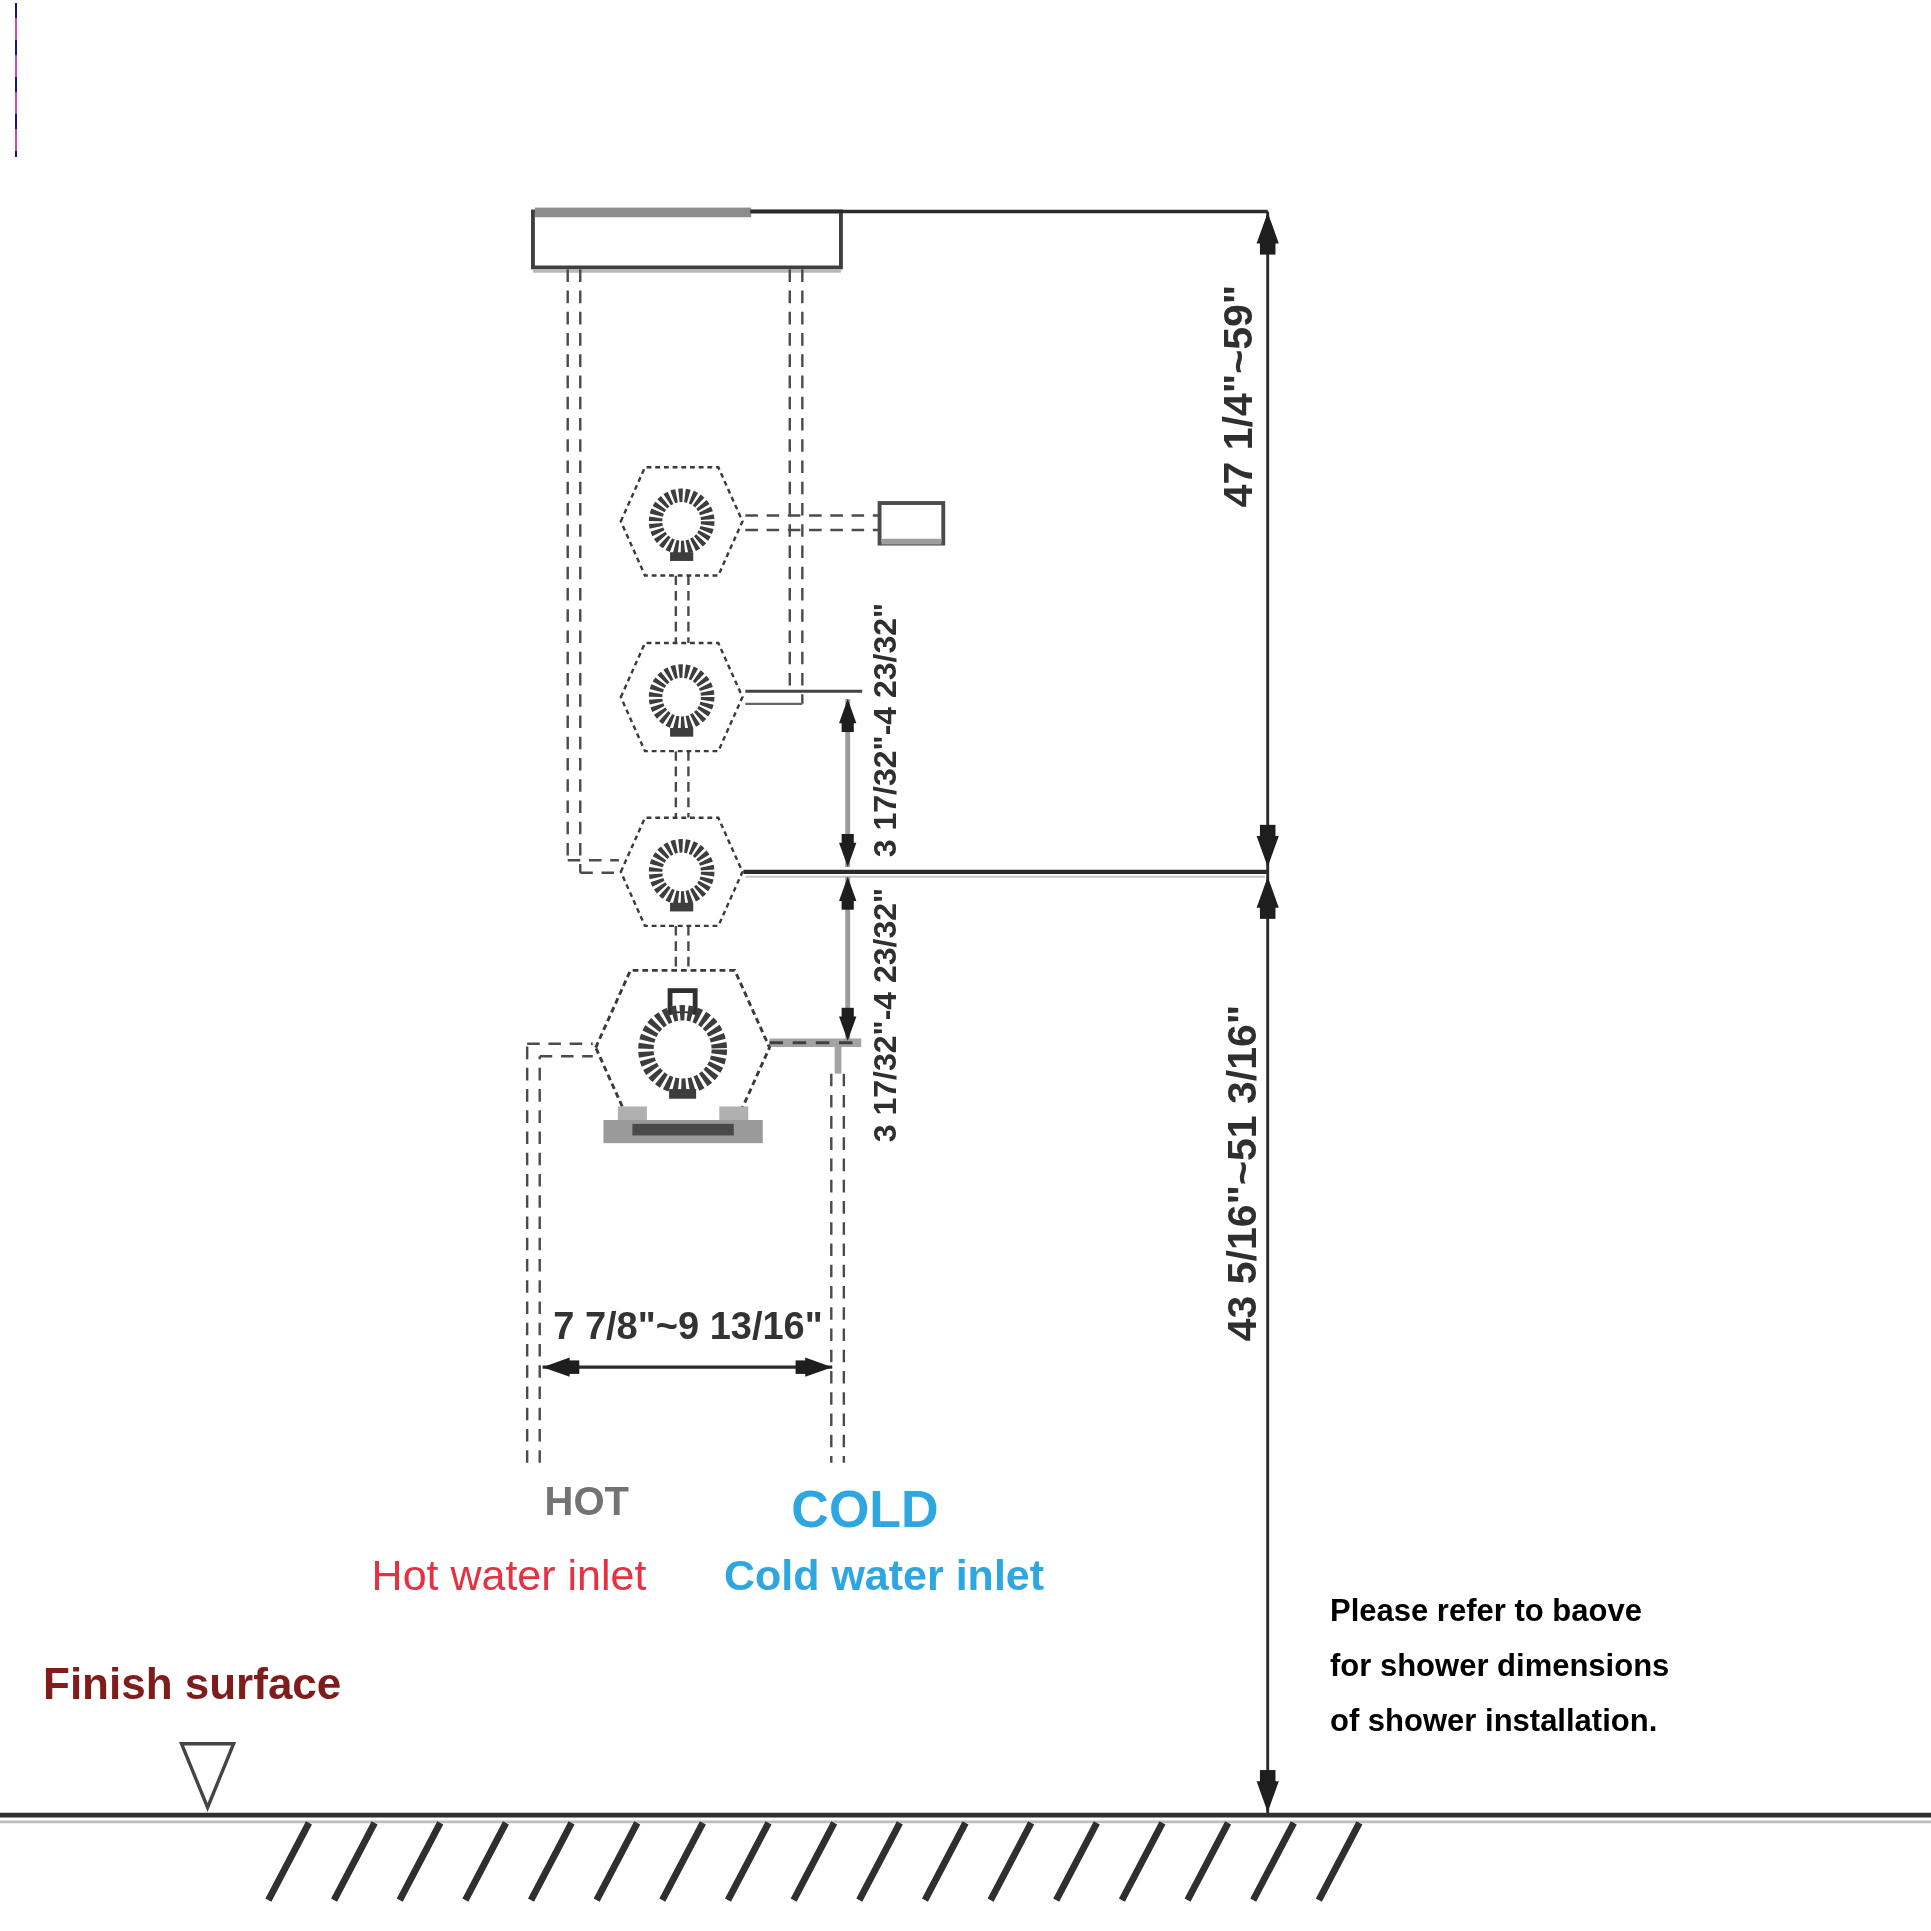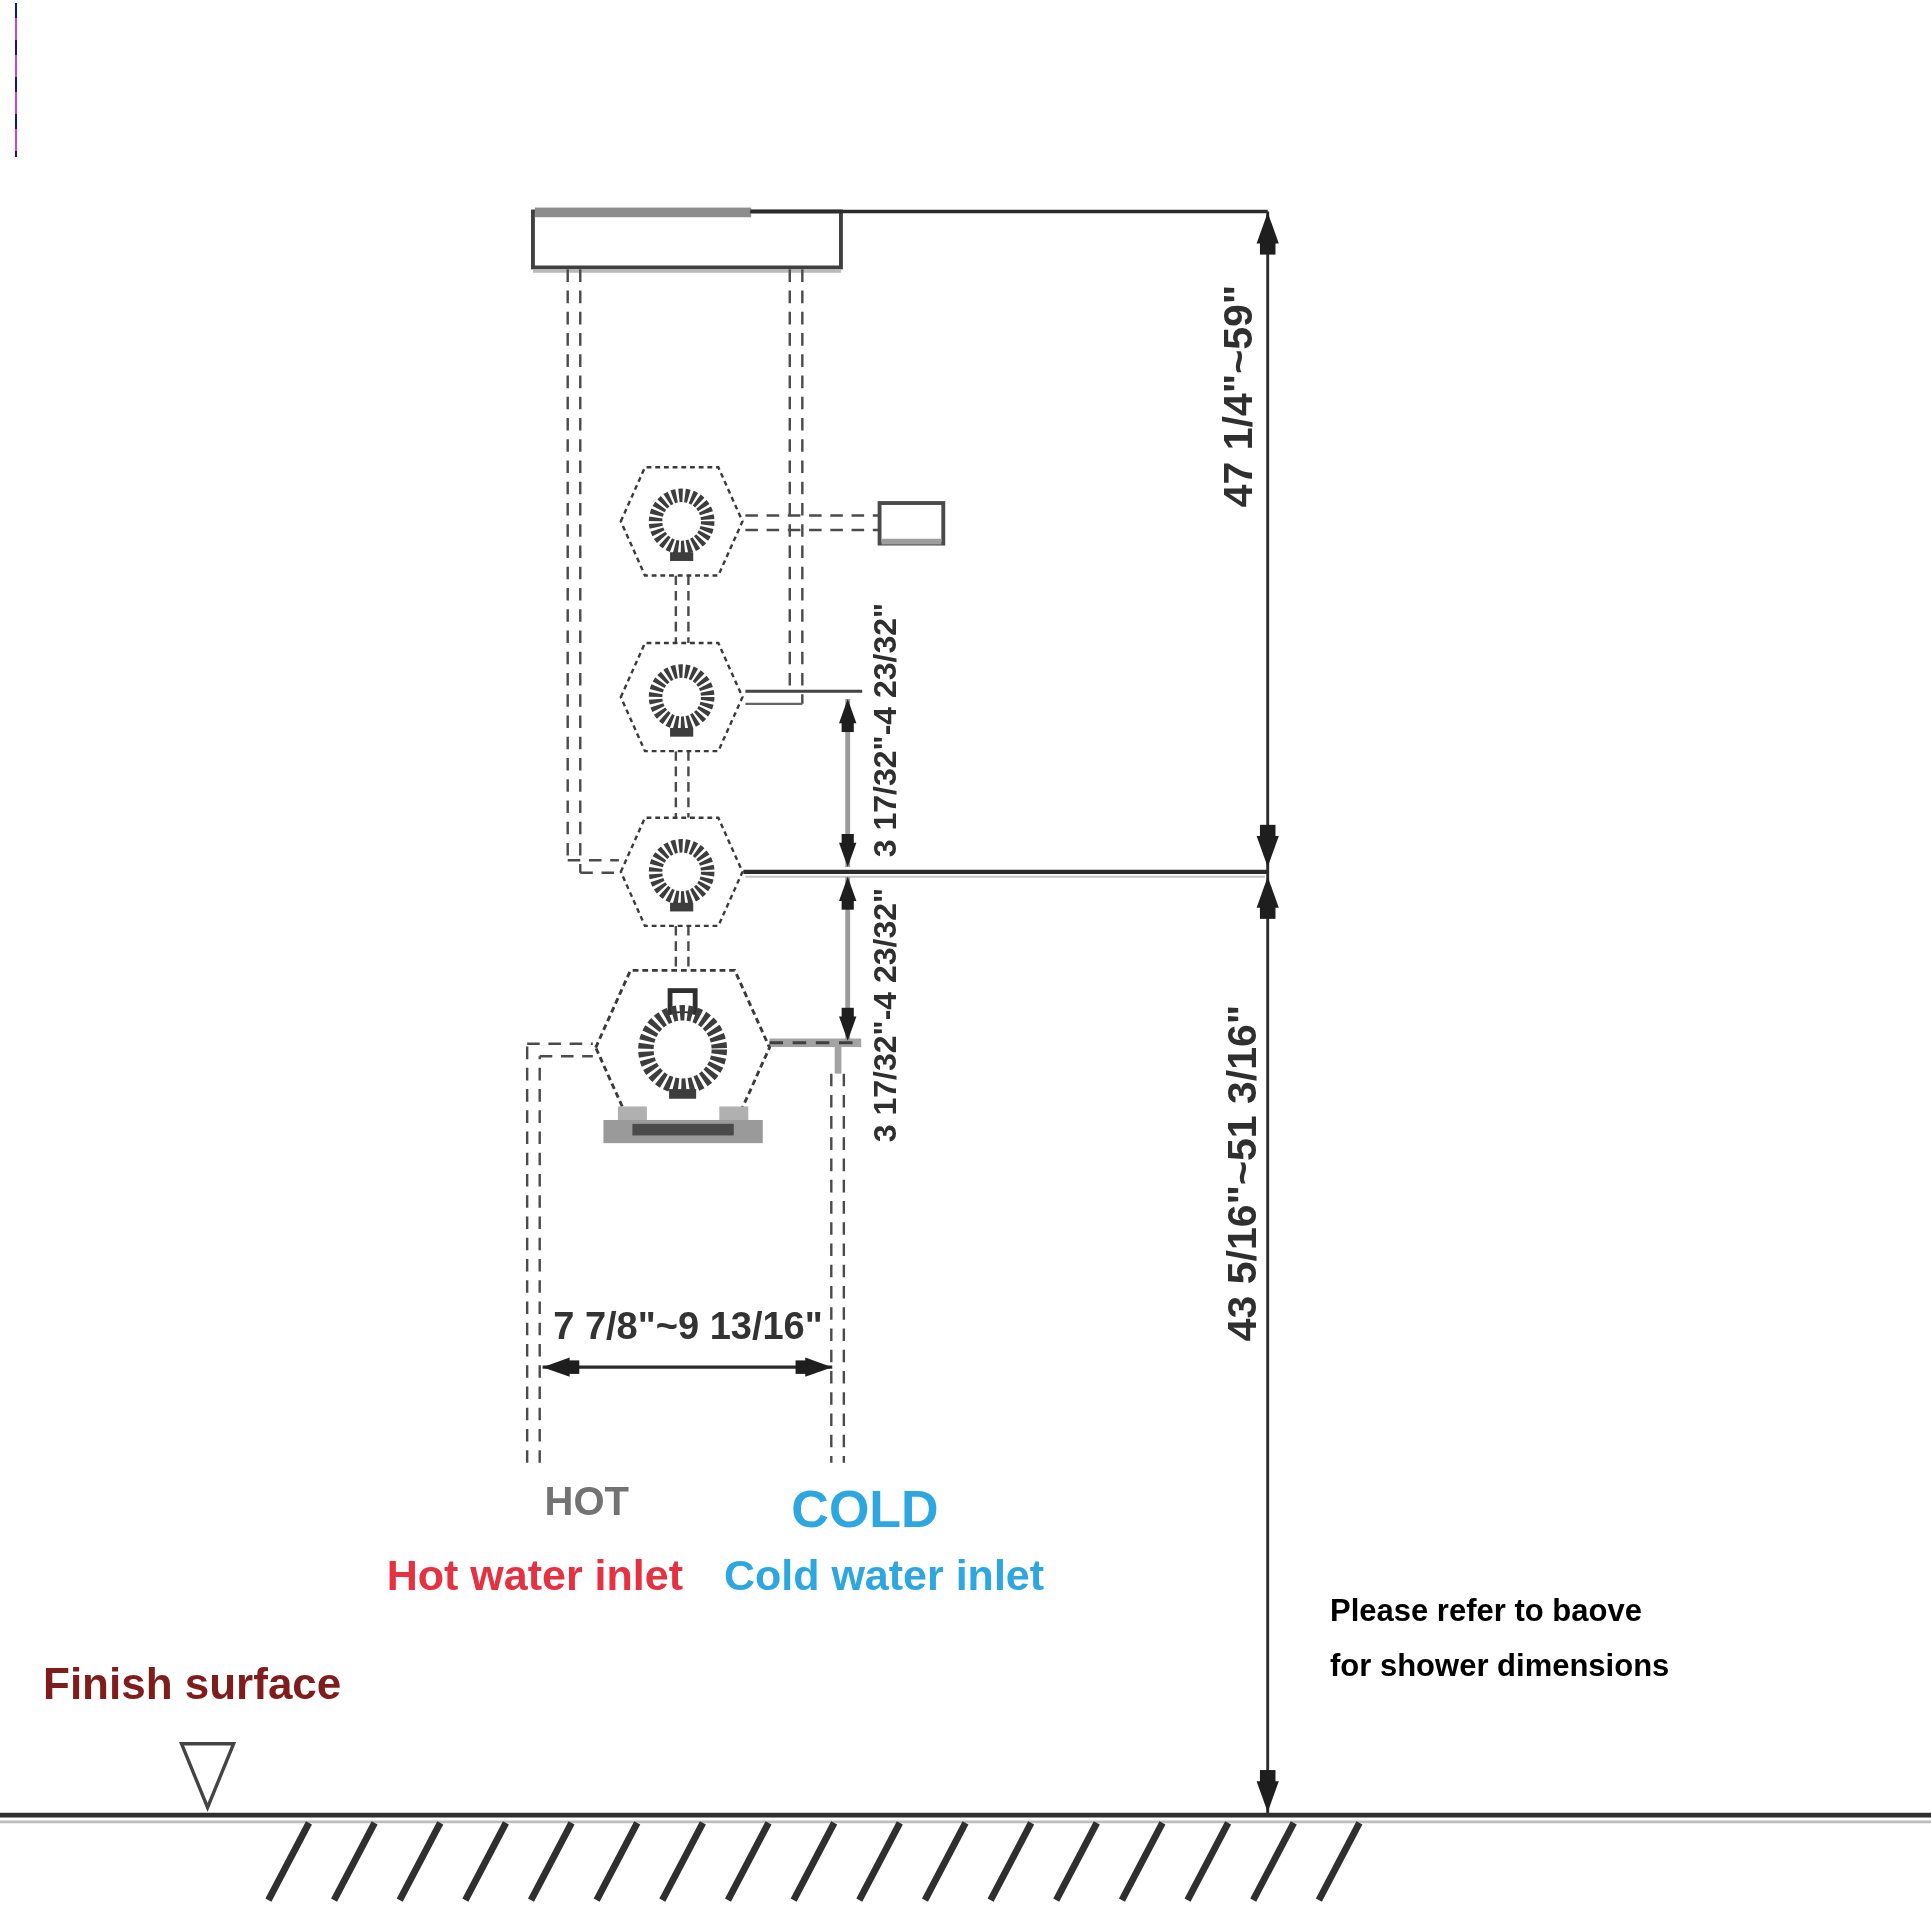--- a/index.html
+++ b/index.html
@@ -10,21 +10,21 @@
   #linework{position:absolute;left:0;top:0;}
   .txt{position:absolute;color:#333;white-space:nowrap;}
   .title{left:440px;top:126px;font-size:43px;font-weight:bold;letter-spacing:1px;color:#2f2f2f;}
   .rot{display:flex;align-items:center;justify-content:center;transform:rotate(-90deg);font-weight:bold;color:#2f2f2f;}
   .dim-head{left:1083px;top:372px;width:309px;height:48px;font-size:41px;}
   .dim-valve{left:1020px;top:1149px;width:444px;height:48px;font-size:41px;}
   .dim-small-upper{left:740px;top:708px;width:290px;height:44px;font-size:32px;}
   .dim-small-lower{left:740px;top:993px;width:290px;height:44px;font-size:32px;}
   .dim-inlet{left:514px;top:1305px;width:348px;text-align:center;font-size:38px;font-weight:bold;}
   .hot-label{left:397px;top:1479px;width:232px;text-align:right;font-size:40px;font-weight:bold;color:#737373;}
-  .hot-sub{left:335px;top:1551px;width:348px;text-align:right;font-size:43px;font-weight:bold;color:#e53140;}
+  .hot-sub{left:335px;top:1551px;width:348px;text-align:center;font-size:43px;font-weight:normal;color:#e53140;}
   .cold-label{left:749px;top:1479px;width:232px;text-align:center;font-size:52px;font-weight:bold;color:#2ea7e0;}
   .cold-sub{left:710px;top:1551px;width:348px;text-align:center;font-size:43px;font-weight:bold;color:#2ea7e0;}
   .finish{left:43px;top:1659px;font-size:44px;font-weight:bold;color:#7f1d1d;}
   .note{left:1330px;top:1583px;font-size:31px;font-weight:bold;line-height:55px;color:#000000;white-space:nowrap;}
   .artifact{
     position:absolute;left:14.5px;top:2.9px;width:2.9px;height:154px;
     background:repeating-linear-gradient(180deg,#15158a 0 15.4px,#c24bc2 15.4px 37px);
   }
 </style>
 </head>
@@ -192,16 +192,17 @@
   <div class="txt hot-label">HOT</div>
   <div class="txt hot-sub">Hot water inlet</div>
   <div class="txt cold-label">COLD</div>
   <div class="txt cold-sub">Cold water inlet</div>
 
   <div class="txt finish">Finish surface</div>
 
   <div class="txt note">
     <div>Please refer to baove</div>
     <div>for shower dimensions</div>
+    <div>of shower installation.</div>
   </div>
 
 </div>
 
 
 </body></html>

